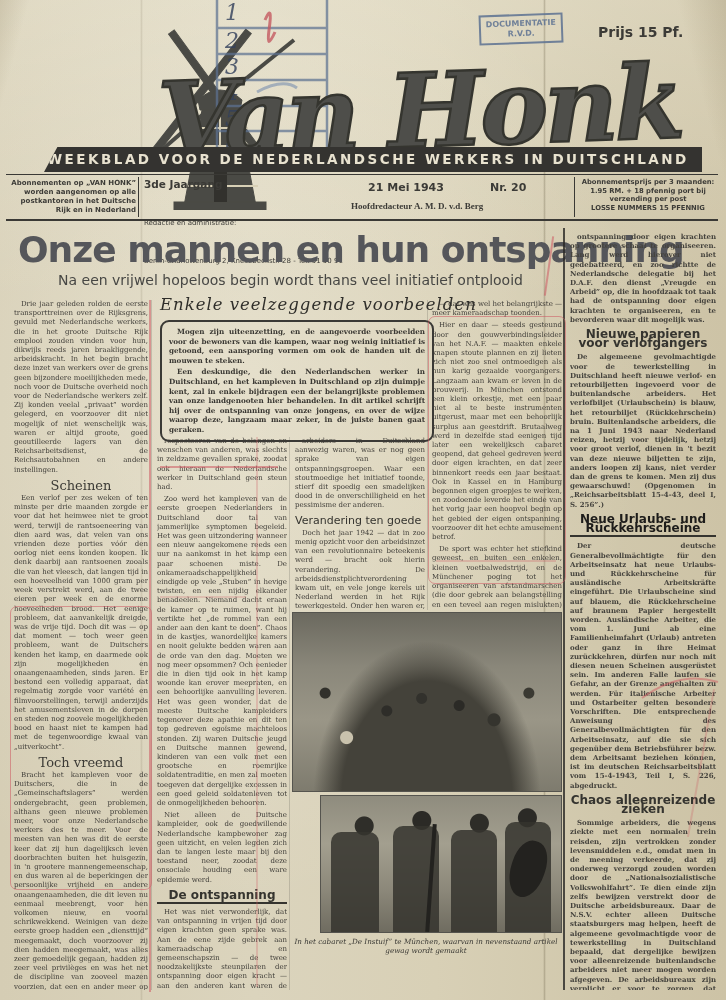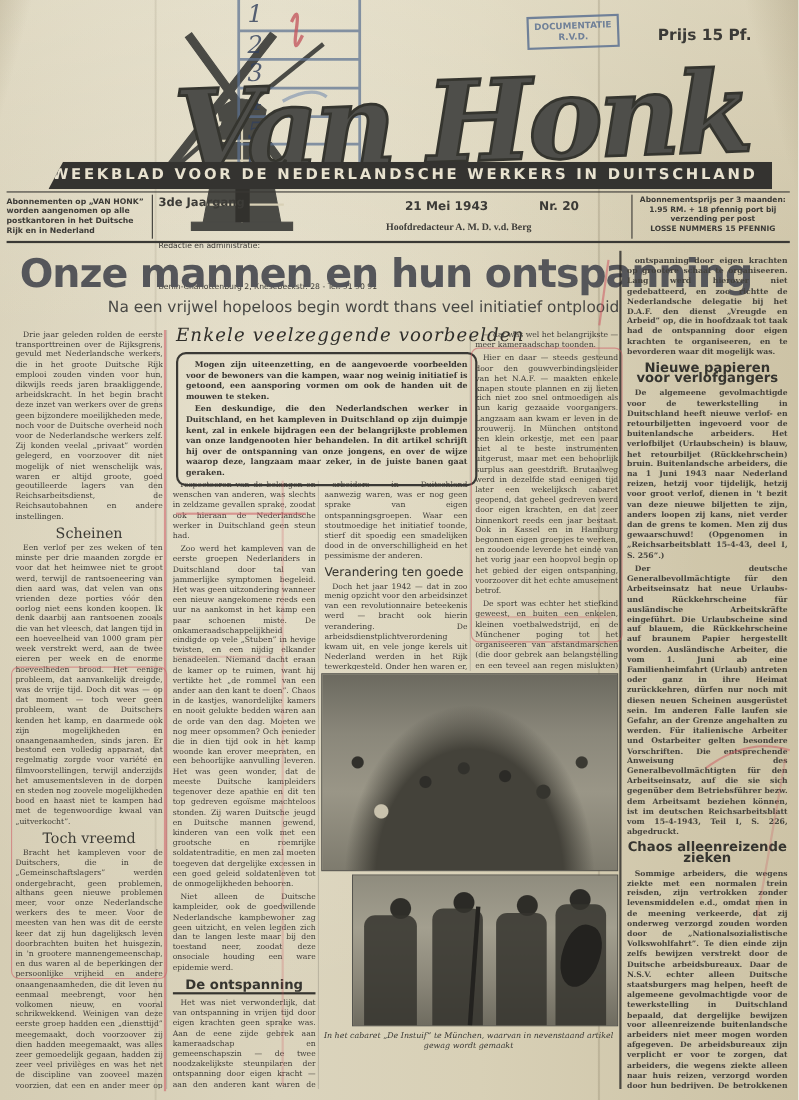--- a/index.html
+++ b/index.html
@@ -17,31 +17,31 @@
   .docstamp{position:absolute;left:479px;top:14px;width:76px;padding:3px 2px;border:2px solid #5d7292;color:#5d7292;
     font-family:"DejaVu Sans",sans-serif;font-size:8px;font-weight:bold;text-align:center;transform:rotate(-2deg);opacity:.85;line-height:10px;}
   .title-wrap{position:absolute;left:150px;top:28px;width:560px;height:160px;}
   .banner{position:absolute;left:34px;top:147px;width:668px;height:25px;background:#343330;color:#e8e2cf;
     font-family:"DejaVu Sans",sans-serif;font-weight:bold;font-size:13.5px;letter-spacing:2.5px;text-align:center;line-height:25px;
     clip-path:polygon(1.5% 100%,3.5% 0,100% 0,100% 100%);}
   .inforow{position:absolute;left:6px;top:174px;width:712px;height:44px;border-top:1px solid #3a3935;border-bottom:2.5px solid #3a3935;
     font-family:"DejaVu Sans",sans-serif;color:#3c3b37;}
   .inforow .cell{position:absolute;top:0;height:44px;}
   .vsep{position:absolute;top:2px;height:40px;width:1px;background:#3a3935;}
-  .sub-note{font-size:7px;font-weight:bold;text-align:left;line-height:9px;padding-top:4px;}
+  .sub-note{font-size:7px;font-weight:bold;text-align:right;line-height:9px;padding-top:4px;}
   .vol{font-size:10.5px;font-weight:bold;}
   .redactie{font-size:7px;line-height:8.5px;margin-top:29px;}
   .date{font-size:11px;font-weight:bold;}
   .issue{font-size:11px;font-weight:bold;}
   .editor{font-size:9px;font-weight:bold;font-family:Liberation Serif, serif;}
   .pricebox{font-size:6.8px;font-weight:bold;text-align:center;line-height:8.5px;padding-top:3px;}
   
   .headline{position:absolute;left:18px;top:229px;width:545px;font-family:"DejaVu Sans",sans-serif;font-weight:bold;
     font-size:36px;letter-spacing:-1px;color:#55565a;white-space:nowrap;}
-  .subhead{position:absolute;left:18px;top:272px;width:545px;text-align:right;font-family:"DejaVu Sans",sans-serif;
+  .subhead{position:absolute;left:18px;top:272px;width:545px;text-align:center;font-family:"DejaVu Sans",sans-serif;
     font-size:14px;color:#474744;}
   
   .col{position:absolute;font-size:7px;line-height:9.2px;text-align:justify;overflow:hidden;}
   .col p{margin:0 0 3px;text-indent:7px;}
   .h-serif{font-family:"DejaVu Serif",serif;font-size:13px;font-weight:normal;text-align:center;margin:6px 0 4px;color:#3b3a35;}
   .h-sans{font-family:"DejaVu Sans",sans-serif;font-size:12px;font-weight:bold;text-align:center;margin:6px 0 4px;color:#35342f;}
   .h-sans-sm{font-family:"DejaVu Sans",sans-serif;font-size:11px;font-weight:normal;text-align:left;margin:5px 0 4px;color:#35342f;}
   .h-under{border-bottom:2px solid #35342f;padding-bottom:2px;}
   
   .feature-title{position:absolute;left:160px;top:295px;width:262px;font-family:"DejaVu Serif",serif;font-style:italic;
@@ -223,20 +223,21 @@
     <div class="fig" style="left:184px;width:46px;height:110px;border-radius:10px 10px 0 0;"></div>
     <div class="mic"></div>
     <div class="guitar"></div>
   </div>
   <div class="caption">In het cabaret „De Instuif” te München, waarvan in nevenstaand artikel gewag wordt gemaakt</div>
 
   <div class="col" style="left:570px;top:232px;width:146px;height:758px;font-weight:bold;color:#45433d;">
     <p>ontspanning door eigen krachten op grootere schaal te organiseeren. Lang werd hierover niet gedebatteerd, en zoo richtte de Nederlandsche delegatie bij het D.A.F. den dienst „Vreugde en Arbeid” op, die in hoofdzaak tot taak had de ontspanning door eigen krachten te organiseeren, en te bevorderen waar dit mogelijk was.</p>
     <div class="h-sans">Nieuwe papieren voor verlofgangers</div>
     <p>De algemeene gevolmachtigde voor de tewerkstelling in Duitschland heeft nieuwe verlof- en retourbiljetten ingevoerd voor de buitenlandsche arbeiders. Het verlofbiljet (Urlaubschein) is blauw, het retourbiljet (Rückkehrschein) bruin. Buitenlandsche arbeiders, die na 1 Juni 1943 naar Nederland reizen, hetzij voor tijdelijk, hetzij voor groot verlof, dienen in 't bezit van deze nieuwe biljetten te zijn, anders loopen zij kans, niet verder dan de grens te komen. Men zij dus gewaarschuwd! (Opgenomen in „Reichsarbeitsblatt 15-4-43, deel I, S. 256”.)</p>
+    <div class="h-sans h-under" style="color:#1d1c1a;">Neue Urlaubs- und Rückkehrscheine</div>
     <p>Der deutsche Generalbevollmächtigte für den Arbeitseinsatz hat neue Urlaubs- und Rückkehrscheine für ausländische Arbeitskräfte eingeführt. Die Urlaubscheine sind auf blauem, die Rückkehrscheine auf braunem Papier hergestellt worden. Ausländische Arbeiter, die vom 1. Juni ab eine Familienheimfahrt (Urlaub) antreten oder ganz in ihre Heimat zurückkehren, dürfen nur noch mit diesen neuen Scheinen ausgerüstet sein. Im anderen Falle laufen sie Gefahr, an der Grenze angehalten zu werden. Für italienische Arbeiter und Ostarbeiter gelten besondere Vorschriften. Die entsprechende Anweisung des Generalbevollmächtigten für den Arbeitseinsatz, auf die sie sich gegenüber dem Betriebsführer bezw. dem Arbeitsamt beziehen können, ist im deutschen Reichsarbeitsblatt vom 15-4-1943, Teil I, S. 226, abgedruckt.</p>
     <div class="h-sans">Chaos alleenreizende zieken</div>
     <p>Sommige arbeiders, die wegens ziekte met een normalen trein reisden, zijn vertrokken zonder levensmiddelen e.d., omdat men in de meening verkeerde, dat zij onderweg verzorgd zouden worden door de „Nationalsozialistische Volkswohlfahrt”. Te dien einde zijn zelfs bewijzen verstrekt door de Duitsche arbeidsbureaux. Daar de N.S.V. echter alleen Duitsche staatsburgers mag helpen, heeft de algemeene gevolmachtigde voor de tewerkstelling in Duitschland bepaald, dat dergelijke bewijzen voor alleenreizende buitenlandsche arbeiders niet meer mogen worden afgegeven. De arbeidsbureaux zijn verplicht er voor te zorgen, dat arbeiders, die wegens ziekte alleen naar huis reizen, verzorgd worden door hun bedrijven. De betrokkenen moeten in het bezit zijn van al 't noodige, zoodat zij onderweg niet de hulp van anderen behoeven in te roepen.</p>
 
   </div>
 
   <div class="red" style="left:149px;top:300px;width:2px;height:692px;"></div>
   <div class="red" style="left:256px;top:437px;width:2px;height:550px;opacity:.45;"></div>
   <div class="redbox" style="left:10px;top:606px;width:140px;height:282px;"></div>
   <div class="redbox" style="left:428px;top:316px;width:136px;height:266px;"></div>

